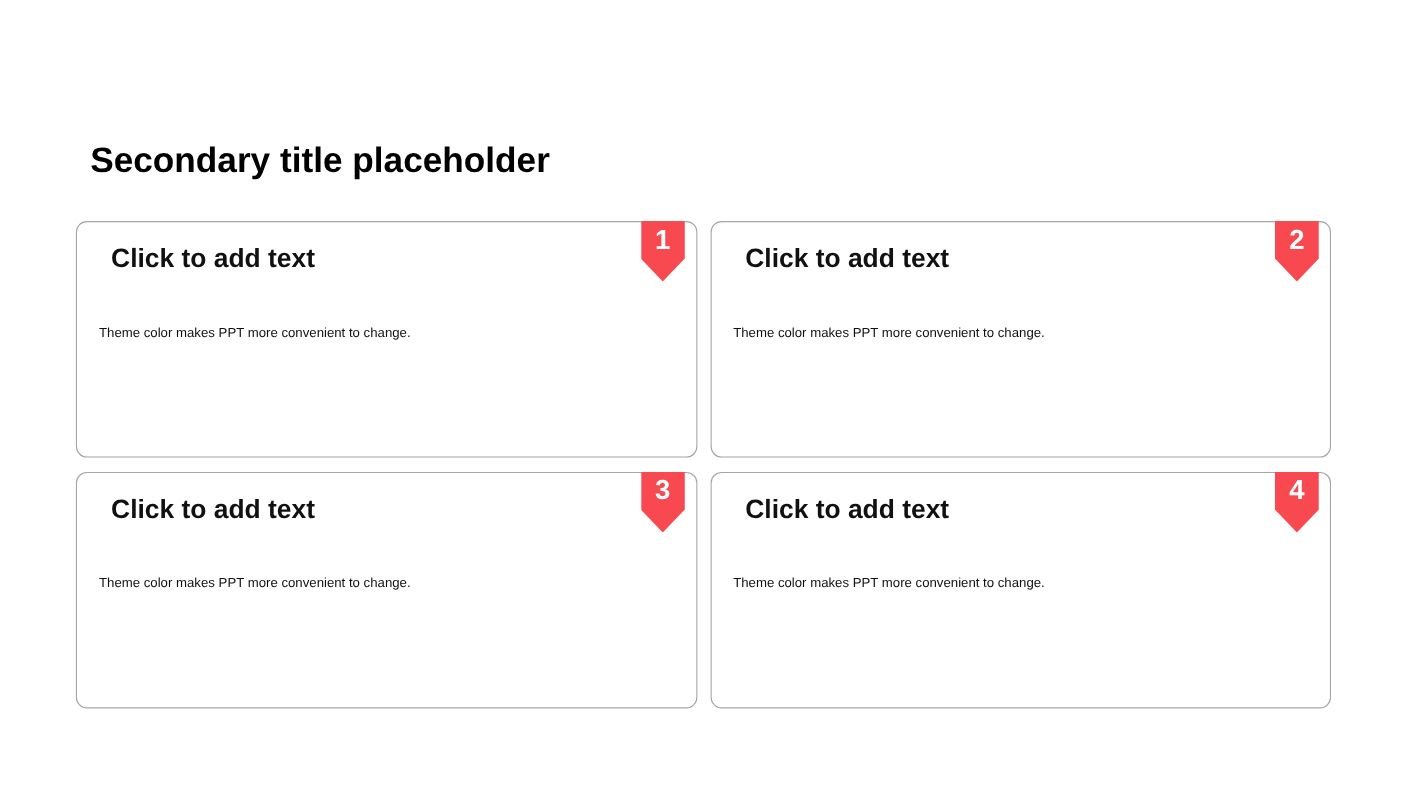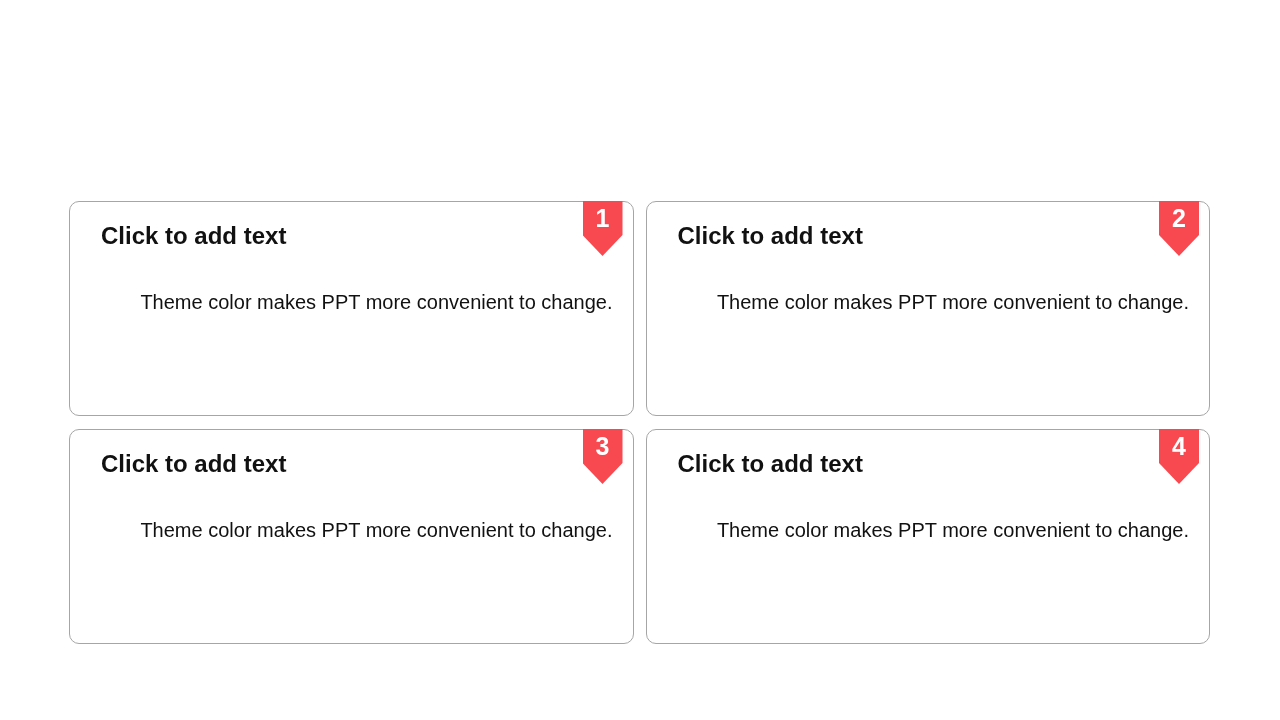--- a/index.html
+++ b/index.html
@@ -52,24 +52,23 @@
   }
   .card h2 {
     margin: 11px;
     font-size: 24px;
     line-height: 28px;
     font-weight: bold;
     color: #111111;
   }
   .card p {
     margin: 43px 0 0 0;
-    font-size: 20px;
+    font-size: 12px;
     line-height: 19px;
     color: #111111;
-    text-align: right;
   }
   .badge {
     position: absolute;
     top: -1px;
     right: 10px;
     width: 40px;
     height: 55px;
     background: var(--badge-color, #f7494f);
     clip-path: polygon(0 0, 100% 0, 100% 62%, 50% 100%, 0 62%);
     color: #ffffff;
@@ -77,20 +76,21 @@
     font-weight: bold;
     text-align: center;
     line-height: 35px;
   }
 </style>
 </head>
 <body>
 
 <div class="slide">
 
+  <h1 class="slide-title">Secondary title placeholder</h1>
 
   <div class="card-grid">
 
     <div class="card">
       <div class="badge">1</div>
       <h2>Click to add text</h2>
       <p>Theme color makes PPT more convenient to change.</p>
     </div>
 
     <div class="card">

